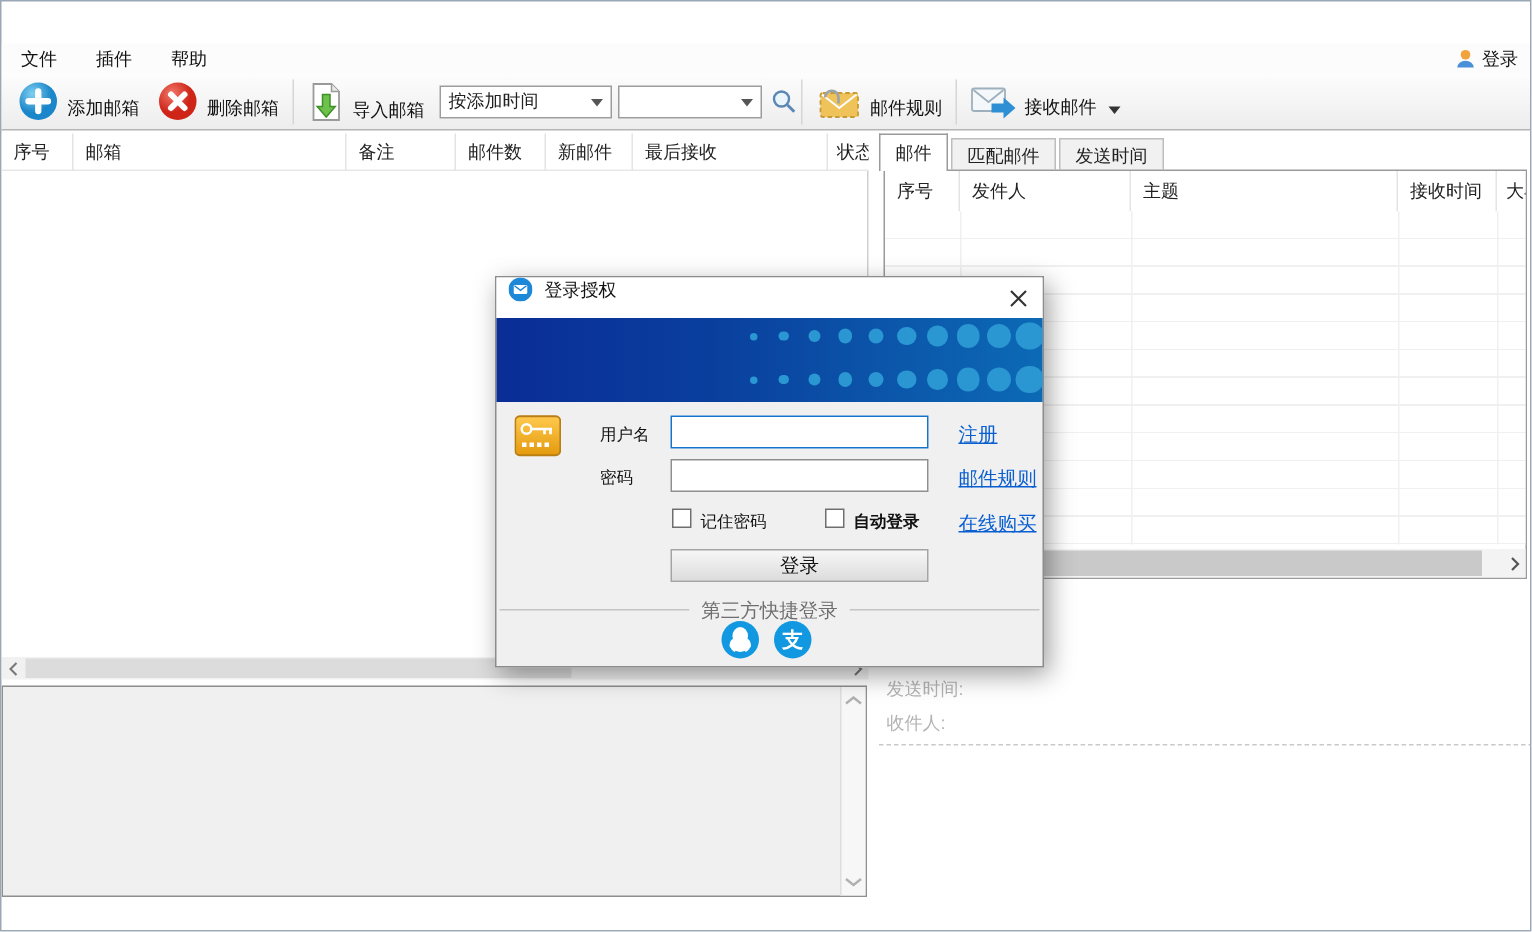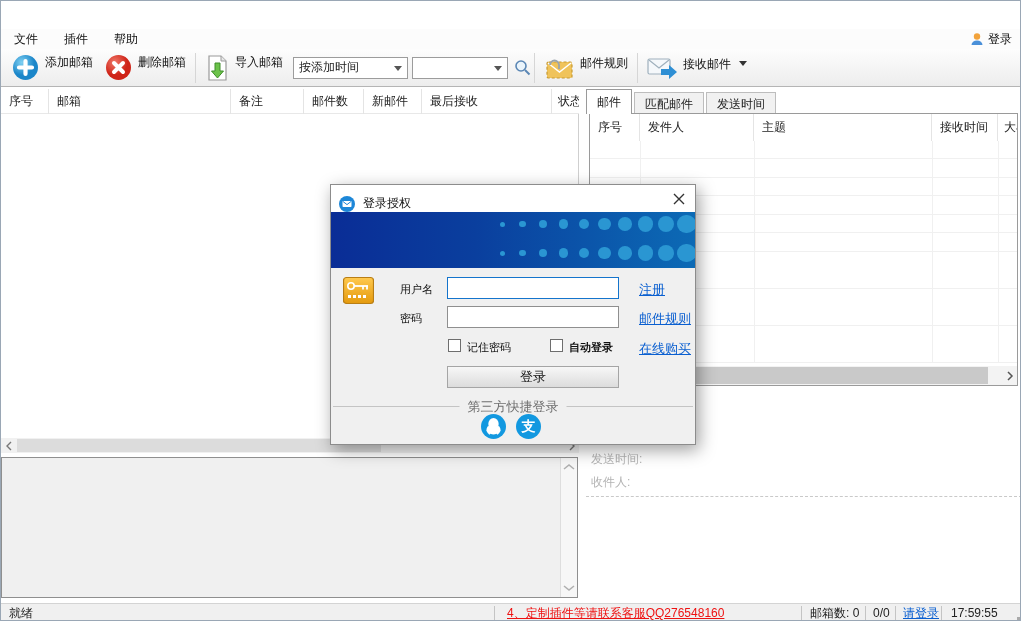--- a/index.html
+++ b/index.html
@@ -16,21 +16,21 @@
   .wincontrols { position:absolute; right:0; top:0; height:28px; display:flex; }
   .winbtn { width:46px; height:28px; display:flex; align-items:center; justify-content:center; color:#666; }
   .minbar { width:11px; height:1px; background:#666; display:block; }
   .maxbox { width:9px; height:9px; border:1px solid #888; display:block; }
   
   .menubar { position:absolute; left:0; top:28px; width:1021px; height:20px; background:#fcfcfc; display:flex; align-items:center; }
   .menuitem { padding:0 13px; height:20px; line-height:20px; color:#111; }
   .menu-login { position:absolute; right:10px; top:0; height:20px; display:flex; align-items:center; gap:4px; color:#111; }
   
   .toolbar { position:absolute; left:0; top:48px; width:1021px; height:38px; background:linear-gradient(#fdfdfd,#ededed); border-bottom:1px solid #b5b5b5; display:flex; align-items:center; padding-left:5px; }
-  .tbtn { display:flex; align-items:flex-start; gap:6px; padding:2px 6px; color:#111; white-space:nowrap; }
+  .tbtn { display:flex; align-items:flex-end; gap:6px; padding:2px 6px; color:#111; white-space:nowrap; }
   .tsep { width:1px; height:30px; background:#d6d6d6; margin:0 3px; }
   .combo { height:22px; background:#fff; border:1px solid #9c9c9c; display:flex; align-items:center; padding:0 5px; margin-left:4px; }
   .combo .caret { margin-left:auto; width:0; height:0; border:4px solid transparent; border-top:5px solid #555; margin-top:5px; }
   .combo1 { width:115px; }
   .combo2 { width:96px; margin-left:4px; }
   .searchbtn { margin-left:6px; display:flex; align-items:center; }
   .ddcaret { width:0; height:0; border:4px solid transparent; border-top:5px solid #333; margin-top:5px; margin-left:2px; }
   
   .left-header { position:absolute; left:0; top:88px; width:578px; height:25px; background:#fff; border-bottom:1px solid #e8e8e8; display:flex; }
   .lh-cell { height:25px; line-height:25px; padding-left:8px; border-right:1px solid #e4e4e4; overflow:hidden; white-space:nowrap; }
@@ -64,21 +64,21 @@
   .dashline { position:absolute; left:585px; top:495px; width:436px; border-top:1px dashed #c9c9c9; }
   
   .statusbar { position:absolute; left:0; top:602px; width:1021px; height:19px; background:#f0f0f0; border-top:1px solid #d4d4d4; }
   .statusbar span, .statusbar a { position:absolute; top:0; height:18px; line-height:18px; white-space:nowrap; }
   .ssep { position:absolute; top:2px; width:1px; height:14px; background:#c4c4c4; }
   .promo { color:#ee1111; text-decoration:underline; }
   .bluelink { color:#0a5fd0; text-decoration:underline; }
   .grip { position:absolute; right:2px; bottom:2px; width:3px; height:3px; background:#aaa; box-shadow:-4px 4px 0 #aaa, 0 4px 0 #aaa, -8px 8px 0 #aaa, -4px 8px 0 #aaa, 0 8px 0 #aaa; }
   
   .dialog { position:absolute; left:329px; top:183px; width:366px; height:261px; background:#f0f0f0; border:1px solid #8c8c8c; box-shadow:3px 5px 16px rgba(0,0,0,.38); }
-  .dlg-titlebar { position:absolute; left:0; top:0; width:364px; height:27px; background:#fff; display:flex; align-items:flex-end; }
+  .dlg-titlebar { position:absolute; left:0; top:0; width:364px; height:27px; background:#fff; display:flex; align-items:flex-start; }
   .dlg-titlebar .dtitle { margin-left:8px; color:#111; }
   .dlg-close { position:absolute; right:8px; top:6px; width:16px; height:16px; display:flex; align-items:center; justify-content:center; color:#333; }
   .dlg-banner { position:absolute; left:0; top:27px; width:364px; height:56px; background:linear-gradient(90deg,#0a2d96 0%,#0a3f9e 40%,#0c6ab5 100%); overflow:hidden; }
   .dot { position:absolute; border-radius:50%; background:#2a96d2; }
   .keyicon { position:absolute; left:12px; top:90px; }
   .dlabel { position:absolute; font-size:11px; color:#111; }
   .dinput { position:absolute; left:116px; width:172px; height:22px; background:#fff; border:1px solid #8f8f8f; font-size:13px; padding:0 4px; font-family:"Liberation Sans",sans-serif; }
   .dinput.focus { border:1px solid #1474cc; }
   .dlink { position:absolute; left:308px; font-size:13px; color:#0a5fd0; text-decoration:underline; white-space:nowrap; }
   .dcheck { position:absolute; width:13px; height:13px; background:#fff; border:1px solid #6e6e6e; }
@@ -246,34 +246,20 @@
             <polyline points="2,1 6,5 2,9" fill="none" stroke="#555" stroke-width="1.5"></polyline>
           </svg>
       </div>
     </div>
   </div>
 
   <span class="detail-label" style="left:590px; top:450px;">发送时间:</span>
   <span class="detail-label" style="left:590px; top:473px;">收件人:</span>
   <div class="dashline"></div>
 
-  <div class="statusbar">
-    <span style="left:8px">就绪</span>
-    <div class="ssep" style="left:493px"></div>
-    <a class="promo" style="left:506px">4、定制插件等请联系客服QQ276548160</a>
-    <div class="ssep" style="left:800px"></div>
-    <span style="left:809px">邮箱数: 0</span>
-    <div class="ssep" style="left:864px"></div>
-    <span style="left:872px">0/0</span>
-    <div class="ssep" style="left:894px"></div>
-    <a class="bluelink" style="left:902px">请登录</a>
-    <div class="ssep" style="left:940px"></div>
-    <span style="left:950px">17:59:55</span>
-    <div class="grip"></div>
-  </div>
 
   <div class="dialog">
     <div class="dlg-titlebar">
       <svg style="margin-left:8px" width="16" height="16">
         <circle cx="8" cy="8" r="8" fill="#1d87d8"></circle>
         <rect x="3.5" y="5" width="9" height="6" rx="0.8" fill="#fff"></rect>
         <polyline points="4,5.5 8,8.6 12,5.5" fill="none" stroke="#1d87d8" stroke-width="1"></polyline>
       </svg>
       <span class="dtitle">登录授权</span>
       <div class="dlg-close">

